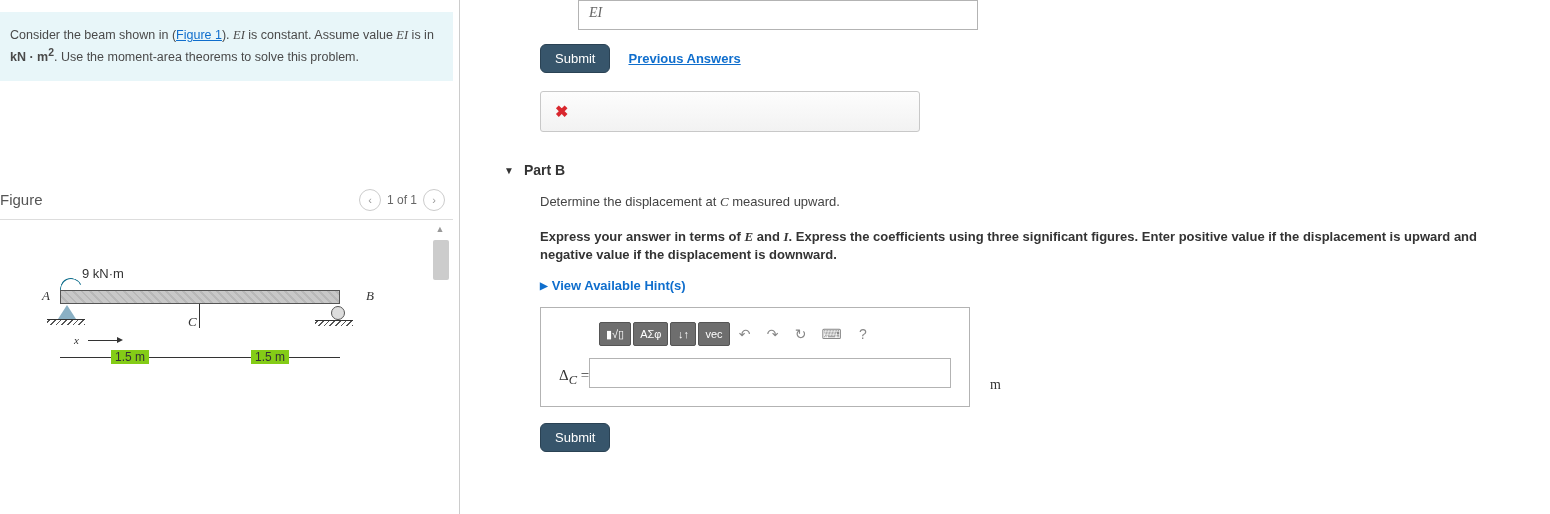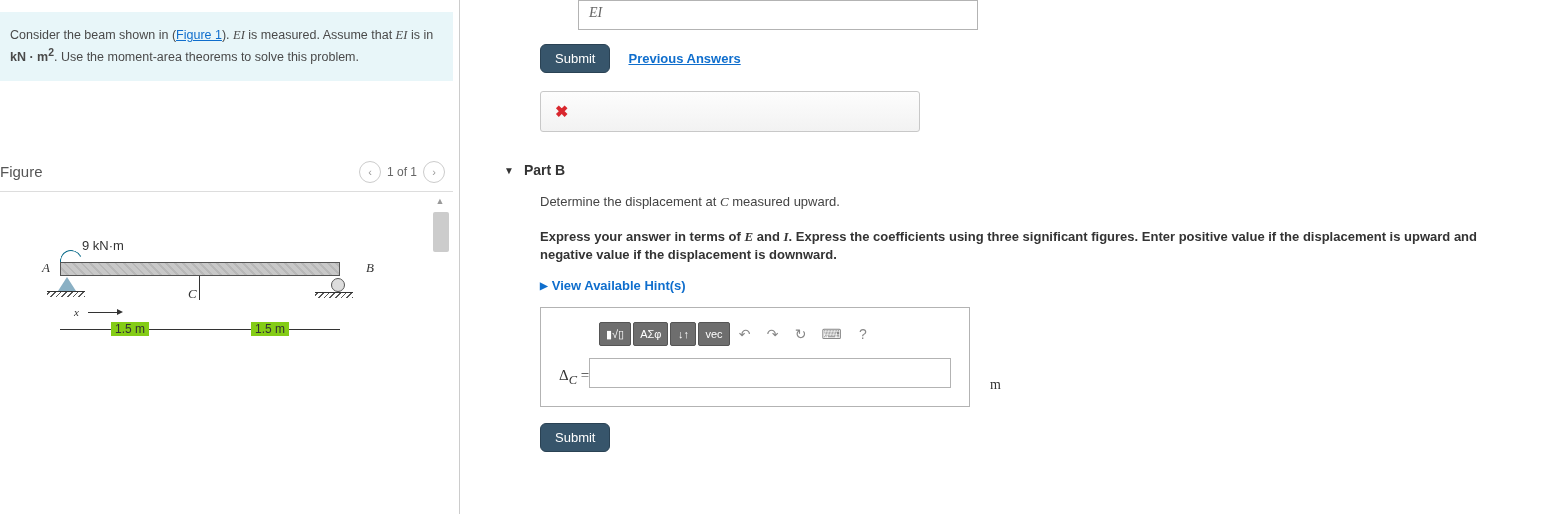--- a/index.html
+++ b/index.html
@@ -23,21 +23,21 @@
     background: #e8f6f9;
     padding: 14px 14px 14px 10px;
     margin: 12px 6px 20px 0;
     font-size: 12.5px;
     line-height: 1.5;
     color: #4a4a4a;
   }
   .italic { font-style: italic; font-family: 'Times New Roman', serif; }
   .problem-statement a { color: #0f6ecd; text-decoration: underline; }
   .figure-section {
-    margin-top: 80px;
+    margin-top: 108px;
     padding: 0 6px 0 0;
   }
   .figure-header {
     display: flex;
     justify-content: space-between;
     align-items: center;
     padding: 0 8px 8px 0;
   }
   .figure-title { font-size: 15px; color: #555; }
   .fig-nav { display: flex; align-items: center; gap: 6px; font-size: 12px; color: #666; }
@@ -290,21 +290,21 @@
     font-size:14px;
     color:#333;
   }
   .submit-b { margin:16px 0 0 60px; }
 </style>
 </head>
 <body>
 
 <div class="left-col">
   <div class="problem-statement">
-    <span>Consider the beam shown in (</span><a href="#">Figure 1</a><span>). </span><span class="italic">EI</span><span> is measured. Assume that </span><span class="italic">EI</span><span> is in </span><b><span>kN · m</span><sup>2</sup></b><span>. Use the moment-area theorems to solve this problem.</span>
+    <span>Consider the beam shown in (</span><a href="#">Figure 1</a><span>). </span><span class="italic">EI</span><span> is constant. Assume value </span><span class="italic">EI</span><span> is in </span><b><span>kN · m</span><sup>2</sup></b><span>. Use the moment-area theorems to solve this problem.</span>
   </div>
 
   <div class="figure-section">
     <div class="figure-header">
       <div class="figure-title">Figure</div>
       <div class="fig-nav">
         <button class="circbtn">‹</button>
         <span>1 of 1</span>
         <button class="circbtn">›</button>
       </div>

